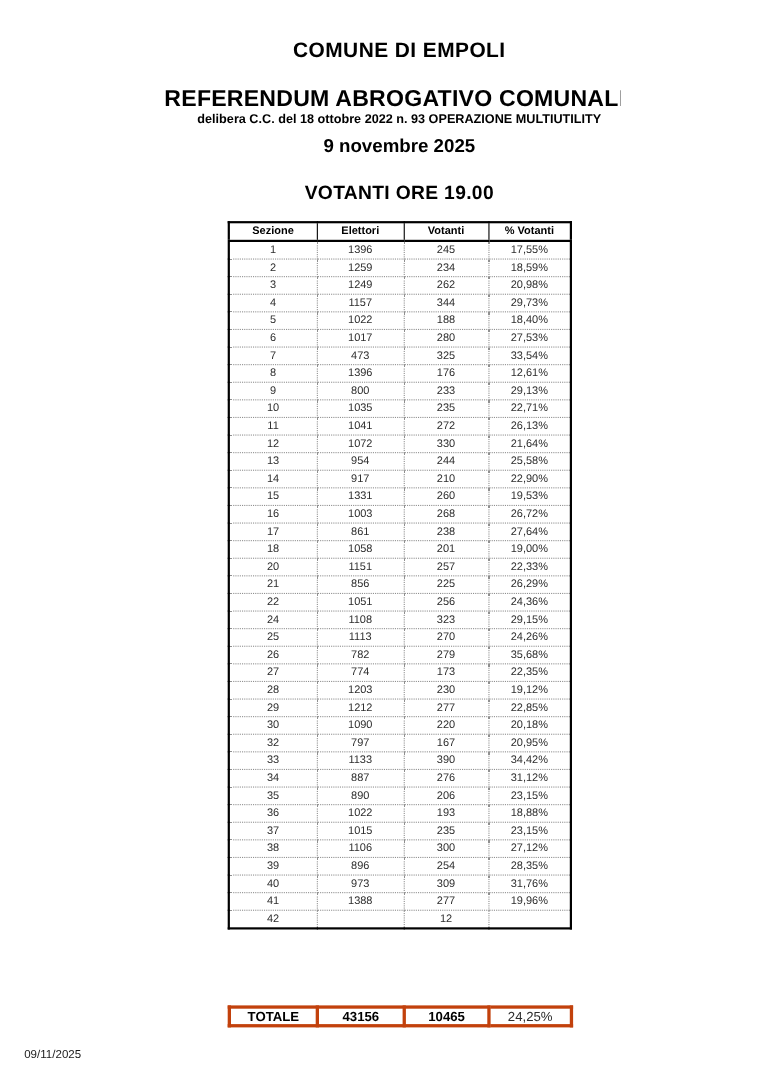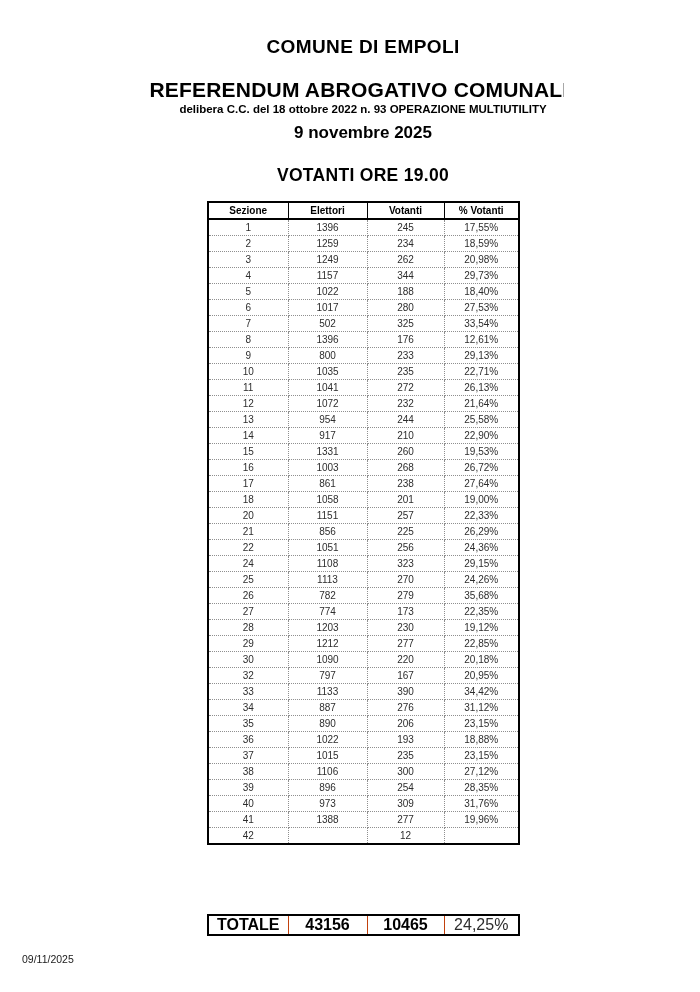--- a/index.html
+++ b/index.html
@@ -69,26 +69,26 @@
     left: 207px;
     top: 914px;
     width: 311px;
     border: 2px solid #000;
   }
   .total-table col.c1 { width: 80px; }
   .total-table col.c2 { width: 79px; }
   .total-table col.c3 { width: 77px; }
   .total-table col.c4 { width: 75px; }
   .total-table td {
-    font-size: 16px;
+    font-size: 12px;
     height: 16px;
     padding: 0;
     text-align: center;
     vertical-align: middle;
-    border: 1px solid #c2410c;
+    border: 3px solid #c2410c;
   }
   .total-table td.bold { font-weight: bold; }
   .total-table td.pct  { color: #2d2d2d; }
 
   .print-date {
     position: absolute;
     left: 22px;
     top: 953px;
     font-size: 10.5px;
     color: #1a1a1a;
@@ -156,21 +156,21 @@
           <td>18,40%</td>
         </tr>
         <tr>
           <td>6</td>
           <td>1017</td>
           <td>280</td>
           <td>27,53%</td>
         </tr>
         <tr>
           <td>7</td>
-          <td>502</td>
+          <td>473</td>
           <td>325</td>
           <td>33,54%</td>
         </tr>
         <tr>
           <td>8</td>
           <td>1396</td>
           <td>176</td>
           <td>12,61%</td>
         </tr>
         <tr>
@@ -187,21 +187,21 @@
         </tr>
         <tr>
           <td>11</td>
           <td>1041</td>
           <td>272</td>
           <td>26,13%</td>
         </tr>
         <tr>
           <td>12</td>
           <td>1072</td>
-          <td>232</td>
+          <td>330</td>
           <td>21,64%</td>
         </tr>
         <tr>
           <td>13</td>
           <td>954</td>
           <td>244</td>
           <td>25,58%</td>
         </tr>
         <tr>
           <td>14</td>

